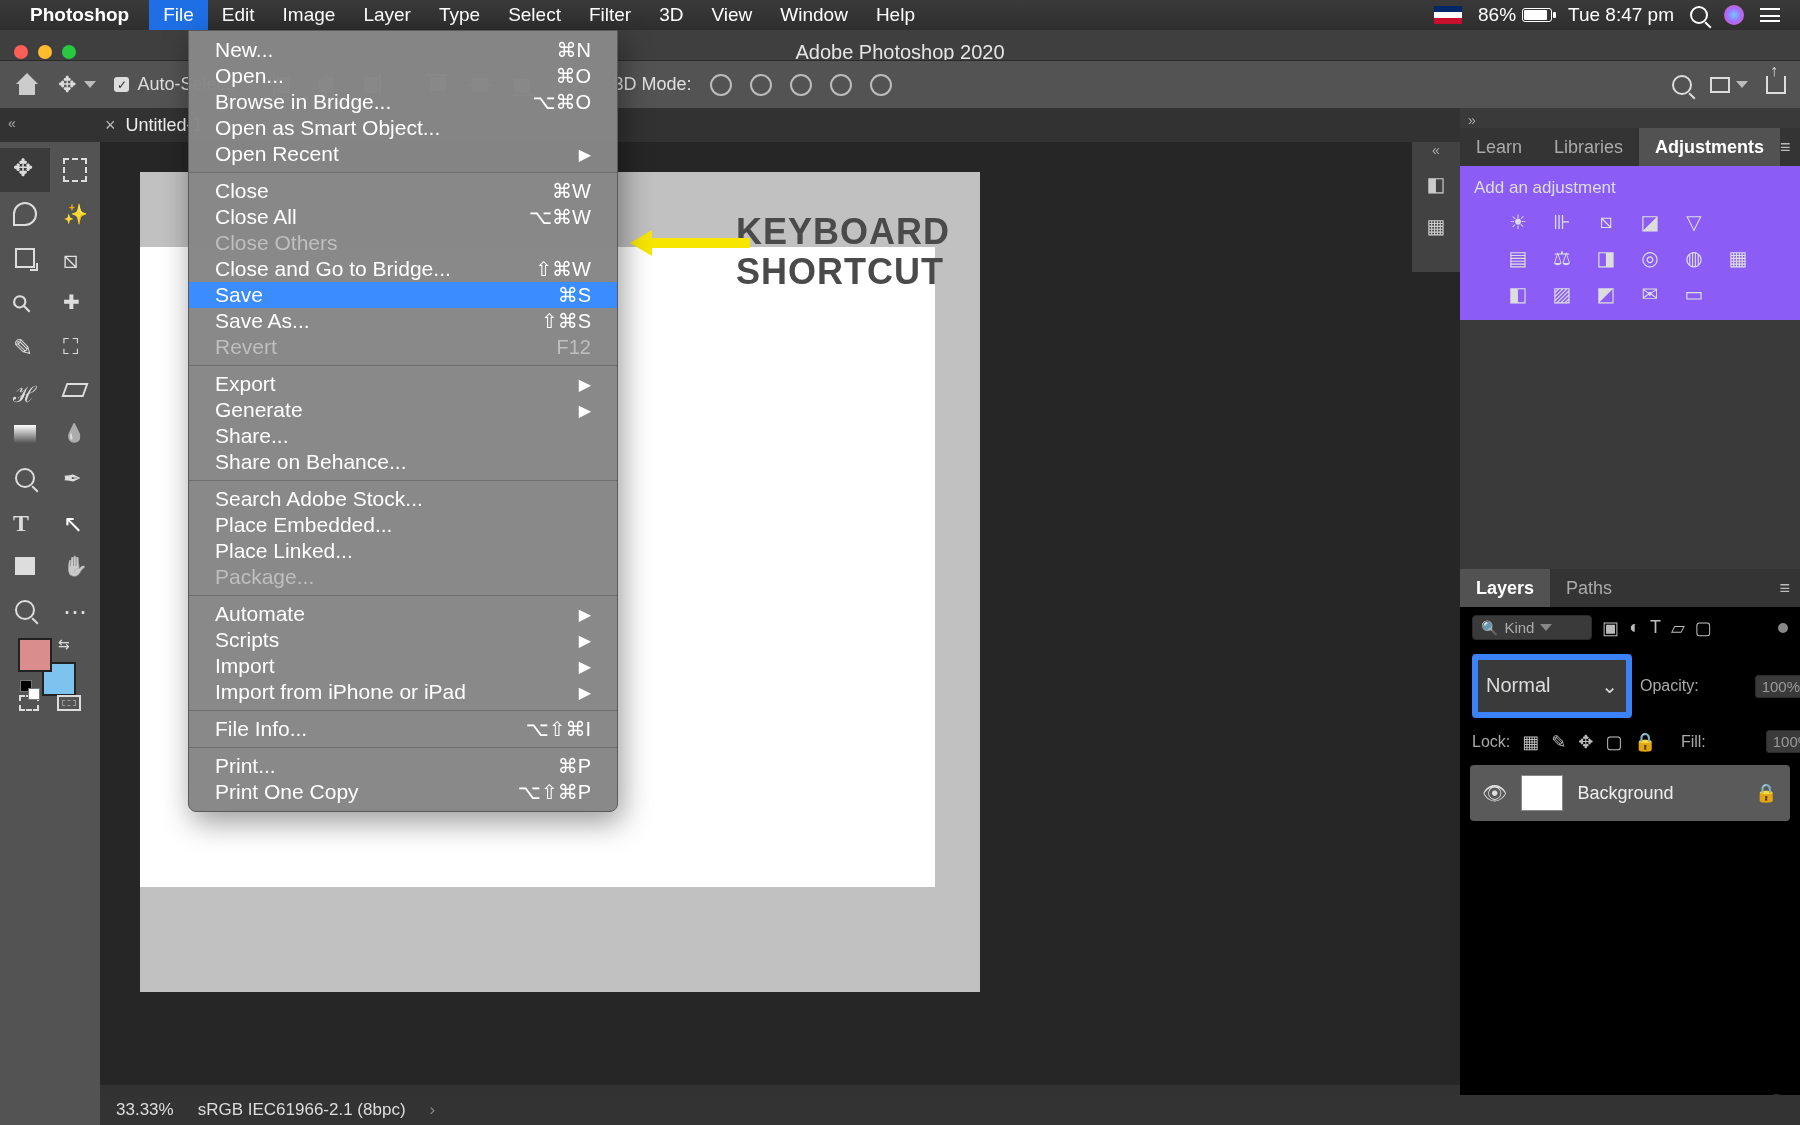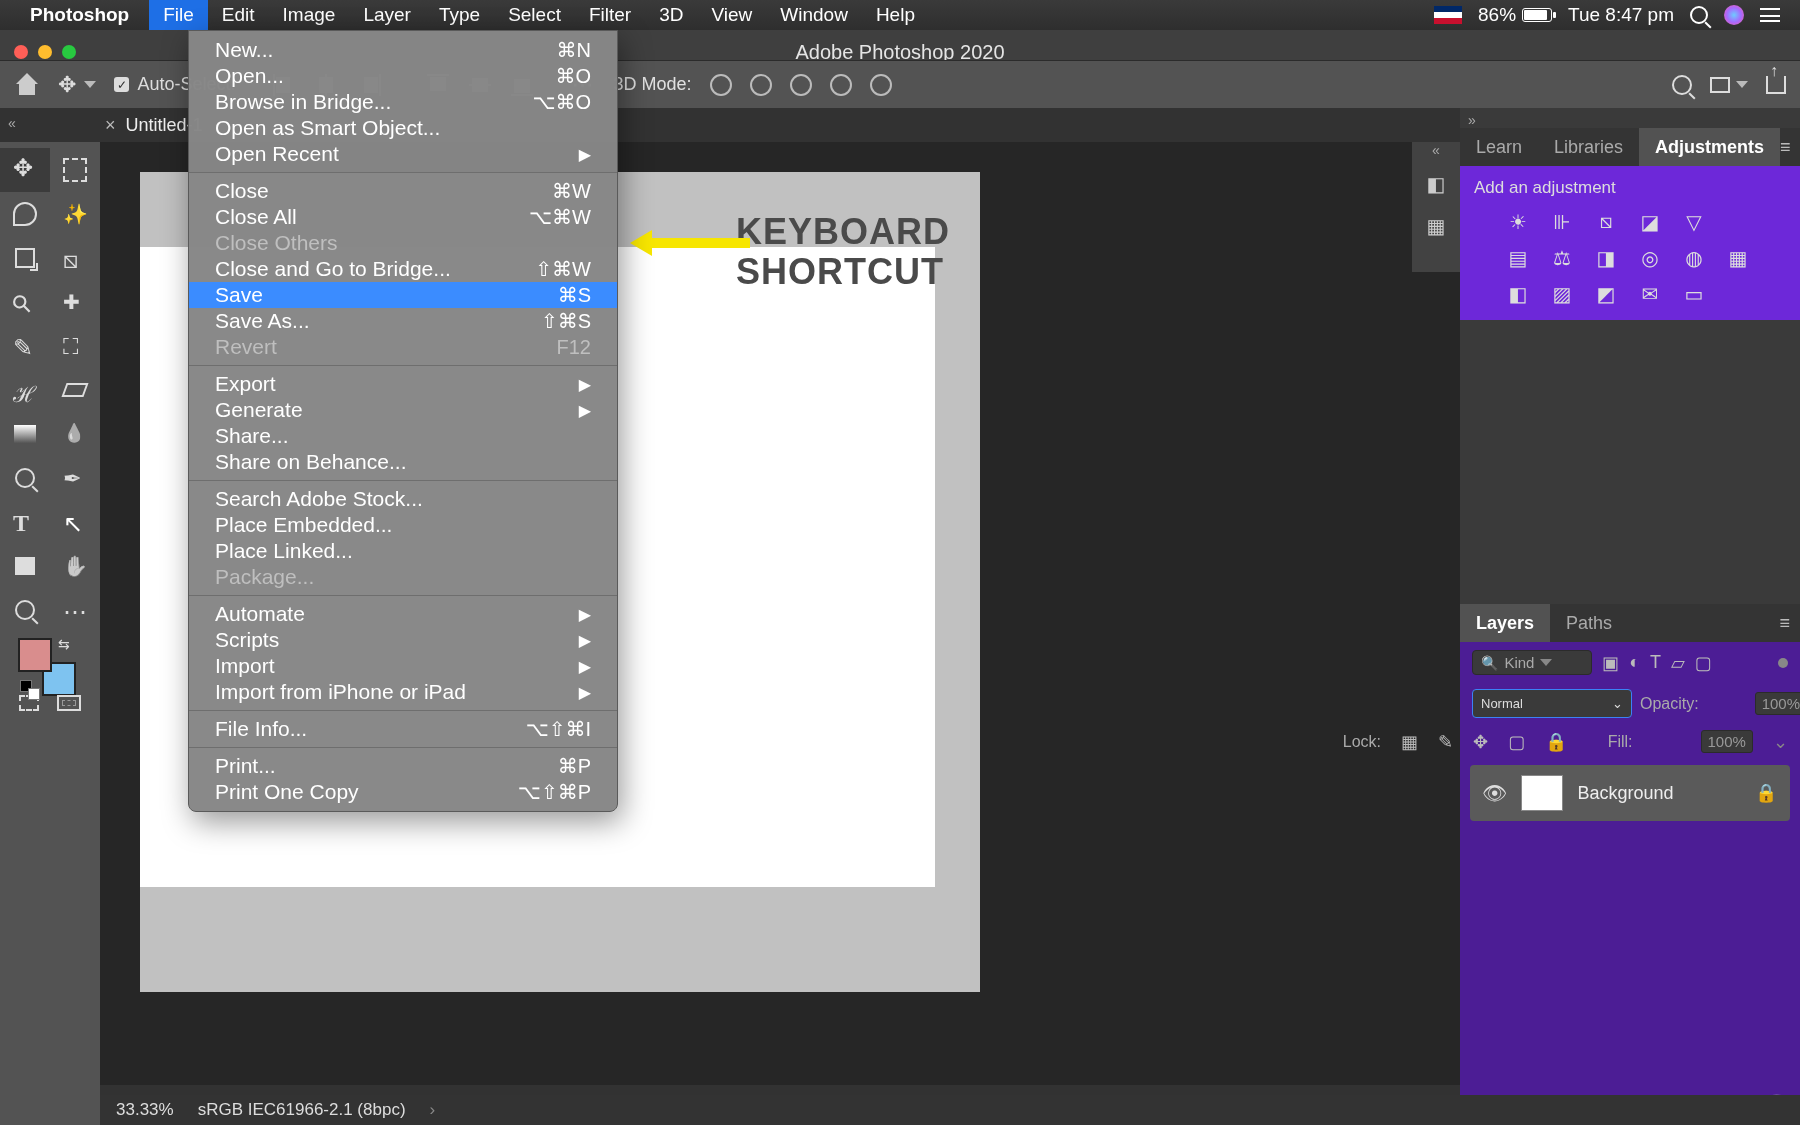--- a/index.html
+++ b/index.html
@@ -129,36 +129,36 @@
   .rdock .ico{width:30px;height:28px;margin:14px auto;color:#ccc;font-size:20px;text-align:center;}
   .rdock-chev{color:#aaa;font-size:14px;text-align:center;}
 
   
   .panels{position:absolute;top:108px;right:0;width:340px;bottom:0;background:#3a3a3a;display:flex;flex-direction:column;}
   .panel-chev{color:#aaa;font-size:14px;padding:4px 0 0 8px;}
   .tabs-row{display:flex;align-items:center;background:#343434;height:38px;}
   .tabs-row .ptab{padding:0 16px;line-height:38px;color:#aaa;font-size:18px;}
   .tabs-row .ptab.active{background:#525252;color:#fff;font-weight:600;}
   .tabs-row .menu-dots{margin-left:auto;margin-right:10px;color:#bbb;}
-  .panel-body{background:#6d28d9;flex:0 0 auto;padding:12px 14px;}
+  .panel-body{background:#8b5cf6;flex:0 0 auto;padding:12px 14px;}
   .addadj{color:#ddd;font-size:17px;margin-bottom:12px;}
   .adj-grid{display:grid;grid-template-columns:repeat(6,34px);gap:10px;justify-content:center;}
   .adj-grid .a{width:30px;height:26px;color:#ddd;font-size:20px;text-align:center;}
   .spacer-flex{flex:1;background:#3a3a3a;}
 
-  .layers-panel{background:#4c1d95;}
+  .layers-panel{background:#000000;}
   .layers-controls{display:flex;align-items:center;gap:10px;padding:8px 12px;}
   .kind-select{flex:0 0 120px;background:#3a3a3a;border:1px solid #2b2b2b;border-radius:4px;padding:3px 8px;color:#aaa;font-size:15px;display:flex;align-items:center;gap:6px;}
   .lf-ico{color:#bbb;font-size:18px;}
   .ls-dot{width:10px;height:10px;border-radius:50%;background:#888;margin-left:auto;}
   .row2{display:flex;align-items:center;gap:8px;padding:6px 12px;}
-  .blend-select{flex:0 0 160px;background:#3a3a3a;border:1px solid #3b82f6;border-radius:4px;padding:6px 8px;color:#ddd;font-size:13px;display:flex;justify-content:space-between;}
+  .blend-select{flex:0 0 160px;background:#3a3a3a;border:6px solid #3b82f6;border-radius:4px;padding:14px 8px;color:#ddd;font-size:20px;display:flex;justify-content:space-between;}
   .lbl-small{color:#aaa;font-size:16px;}
   .val-box{background:#3a3a3a;border:1px solid #2b2b2b;border-radius:3px;padding:2px 6px;color:#999;font-size:15px;margin-left:48px;}
-  .lock-row{display:flex;align-items:center;gap:20px;padding:6px 12px;justify-content:flex-end;}
+  .lock-row{display:flex;align-items:center;gap:12px;padding:6px 12px;}
   .lock-ico{color:#bbb;font-size:18px;}
   .layer-item{display:flex;align-items:center;gap:14px;padding:10px 12px;background:#5a5a5a;margin:6px 10px;border-radius:4px;}
   .eye-ico{color:#ddd;font-size:20px;}
   .thumb{width:42px;height:36px;background:#fff;border:1px solid #888;}
   .layer-name{color:#eee;font-size:18px;flex:1;}
   .lock-small{color:#ccc;font-size:18px;}
 
   
   .status-bar{position:absolute;bottom:0;left:100px;right:0;height:30px;background:#333;display:flex;align-items:center;gap:24px;padding:0 16px;color:#ddd;font-size:17px;}
   .status-bar .arrow{color:#888;}

